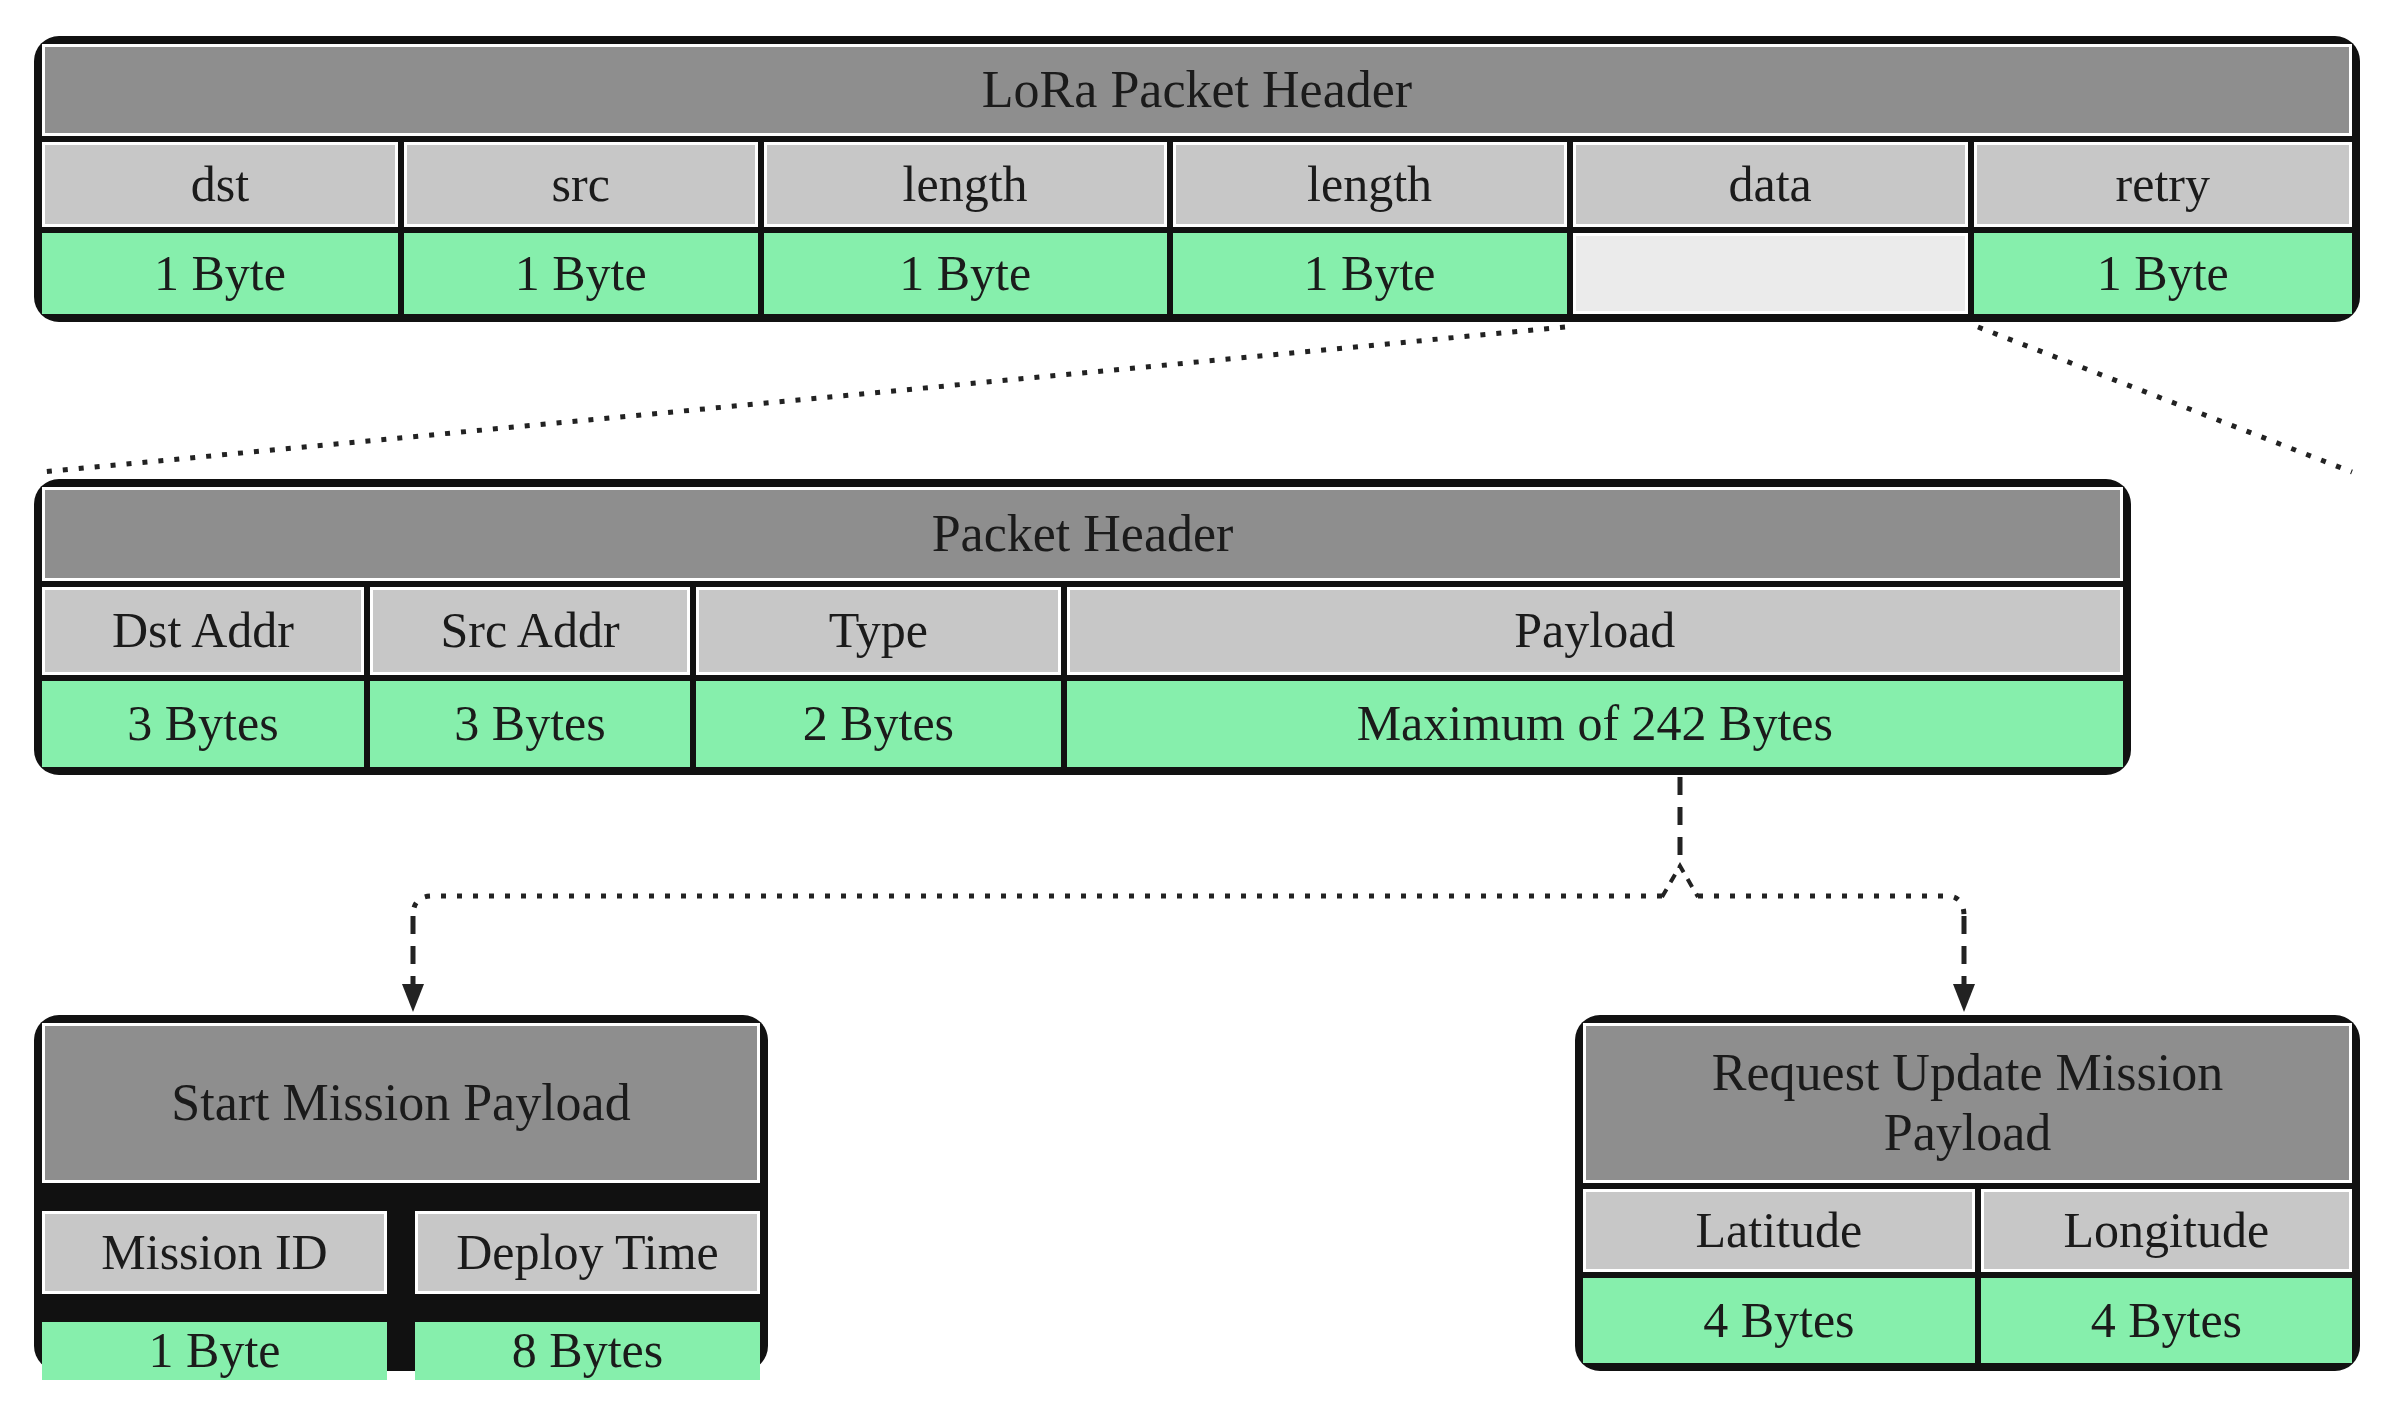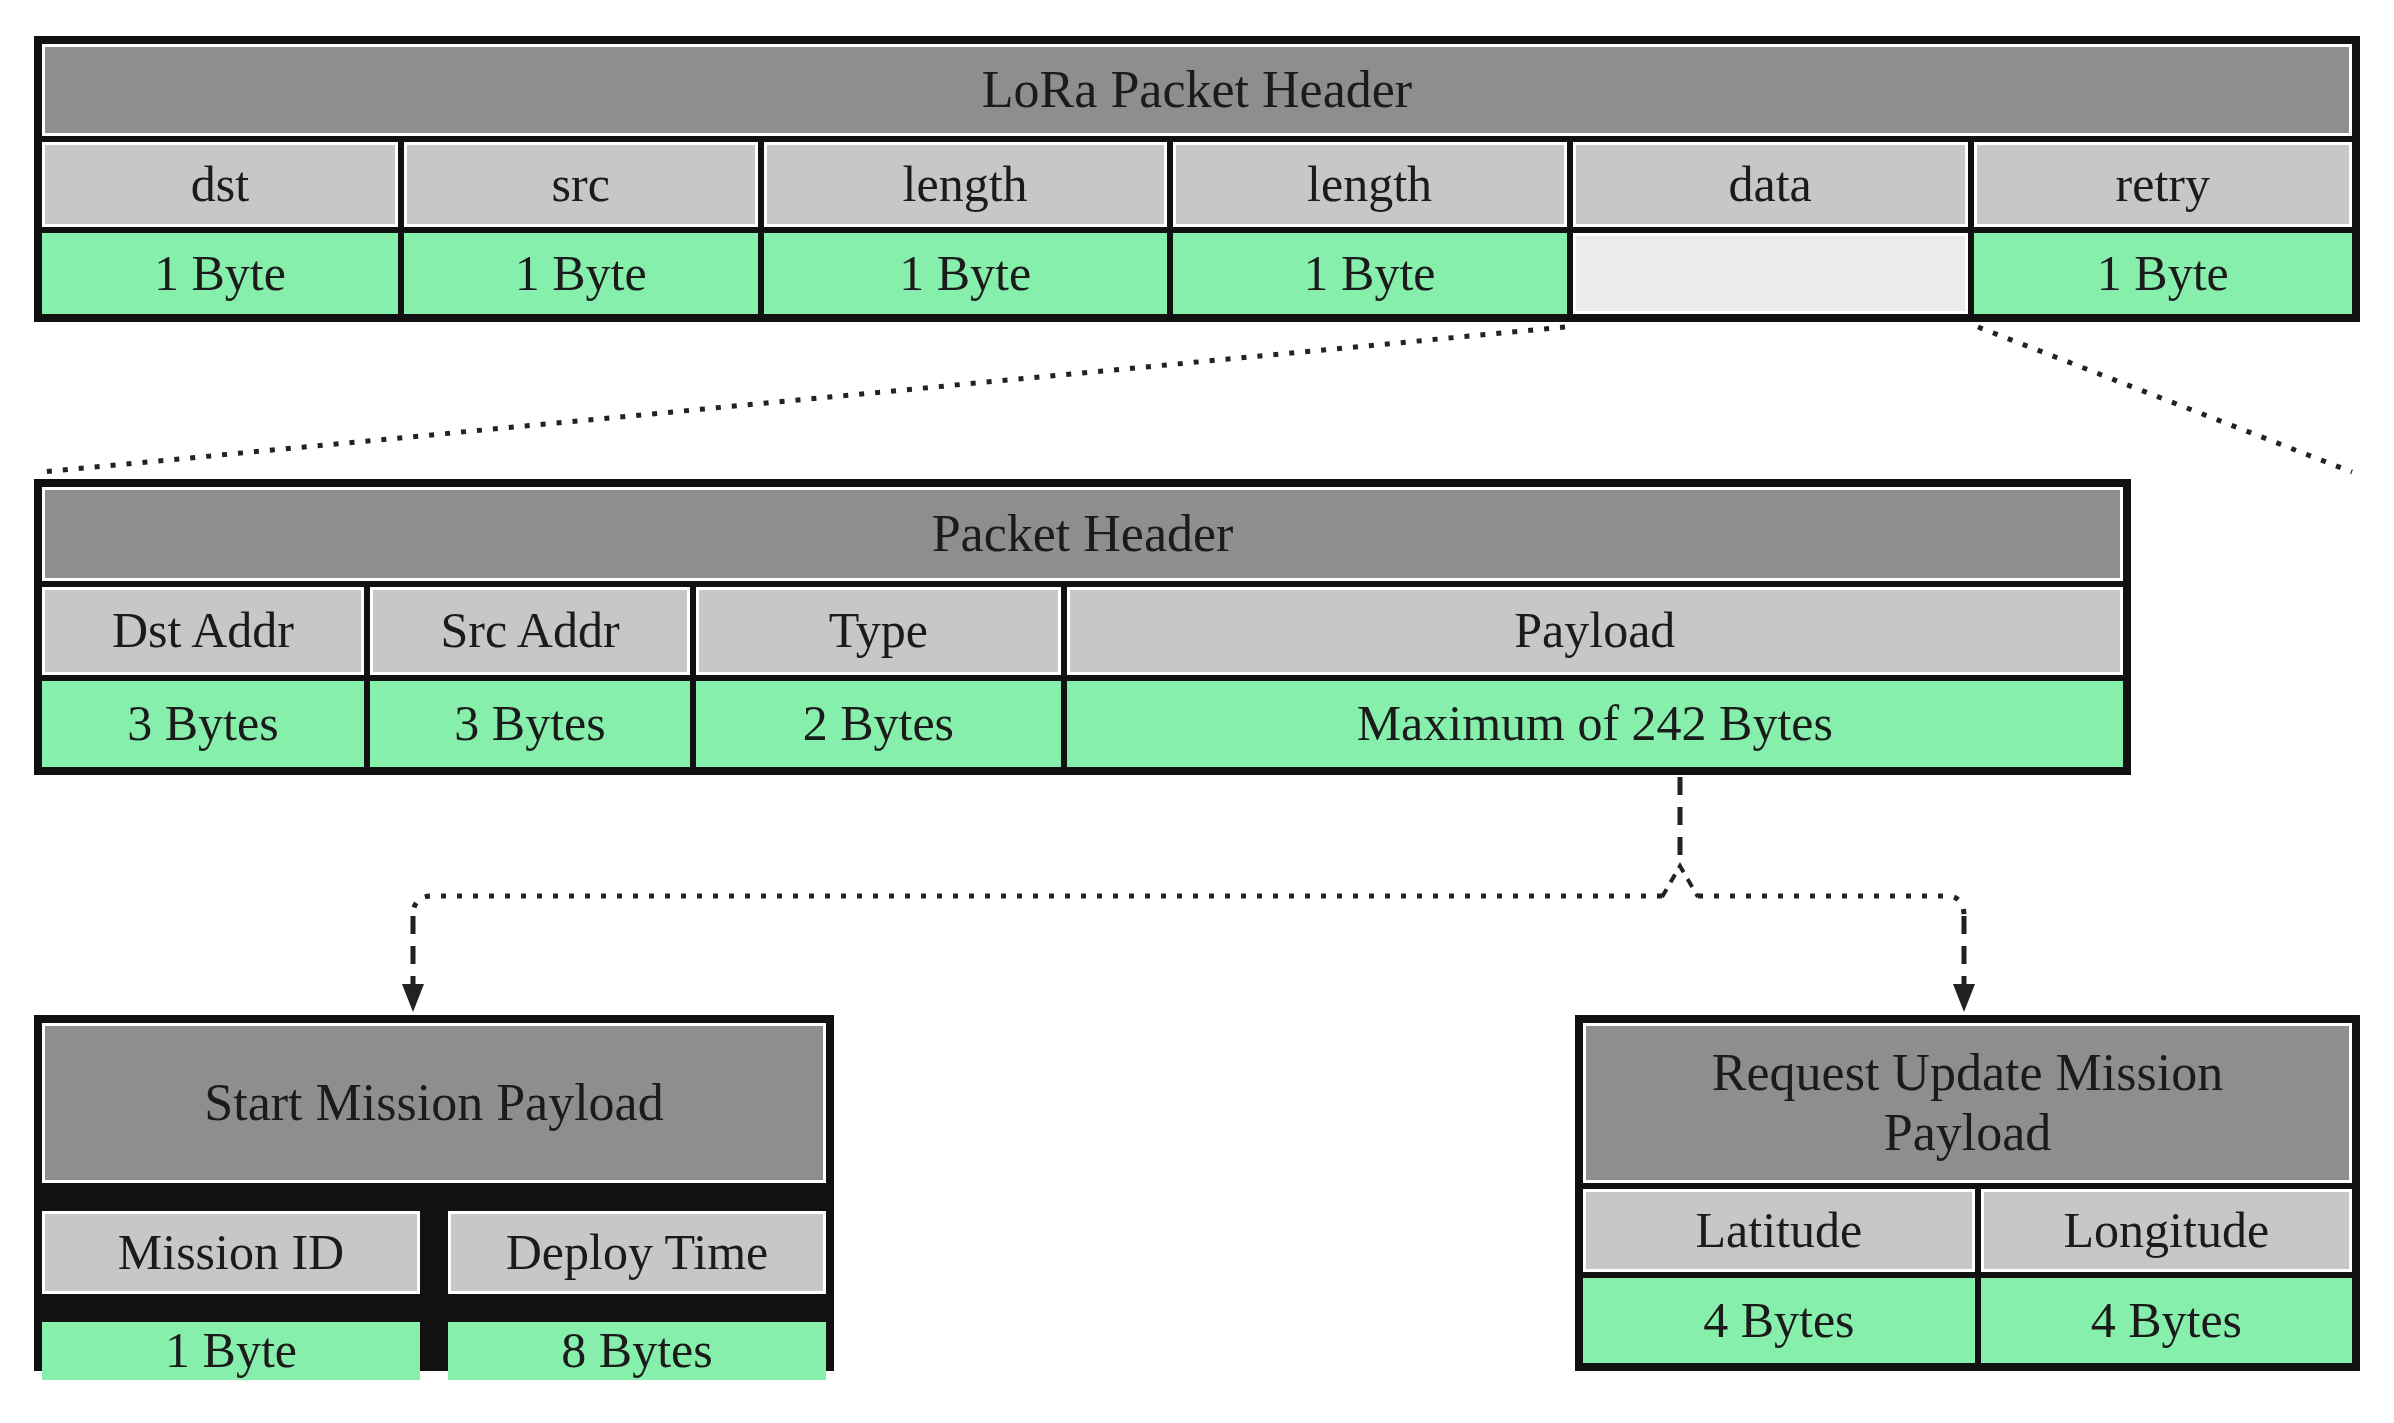--- a/index.html
+++ b/index.html
@@ -17,20 +17,21 @@
   }
 
   
   .ptable {
     position: absolute;
     display: grid;
     gap: 6px;                 
     padding: 8px;             
     box-sizing: border-box;
     background: var(--grid-line, #111111);
+    border-radius: 25px;
   }
   .cell {
     display: flex;
     align-items: center;
     justify-content: center;
     text-align: center;
     font-size: 50px;
     line-height: 1.15;
     background: #86efac;
   }
@@ -53,21 +54,21 @@
     left: 34px; top: 36px; width: 2326px; height: 286px;
     grid-template-columns: 363fr 361fr 411fr 402fr 403fr 386fr;
     grid-template-rows: 92px 85px 1fr;
   }
   #t-packet {
     left: 34px; top: 479px; width: 2097px; height: 296px;
     grid-template-columns: 363fr 361fr 411fr 1191fr;
     grid-template-rows: 94px 88px 1fr;
   }
   #t-start {
-    left: 34px; top: 1015px; width: 800px; height: 356px;
+    left: 34px; top: 1015px; width: 734px; height: 356px;
     grid-template-columns: 1fr 1fr;
     grid-template-rows: 160px 83px 1fr;
     gap: 28px;
   }
   #t-request {
     left: 1575px; top: 1015px; width: 785px; height: 356px;
     grid-template-columns: 403fr 382fr;
     grid-template-rows: 160px 83px 1fr;
   }
   .wrap-narrow {

